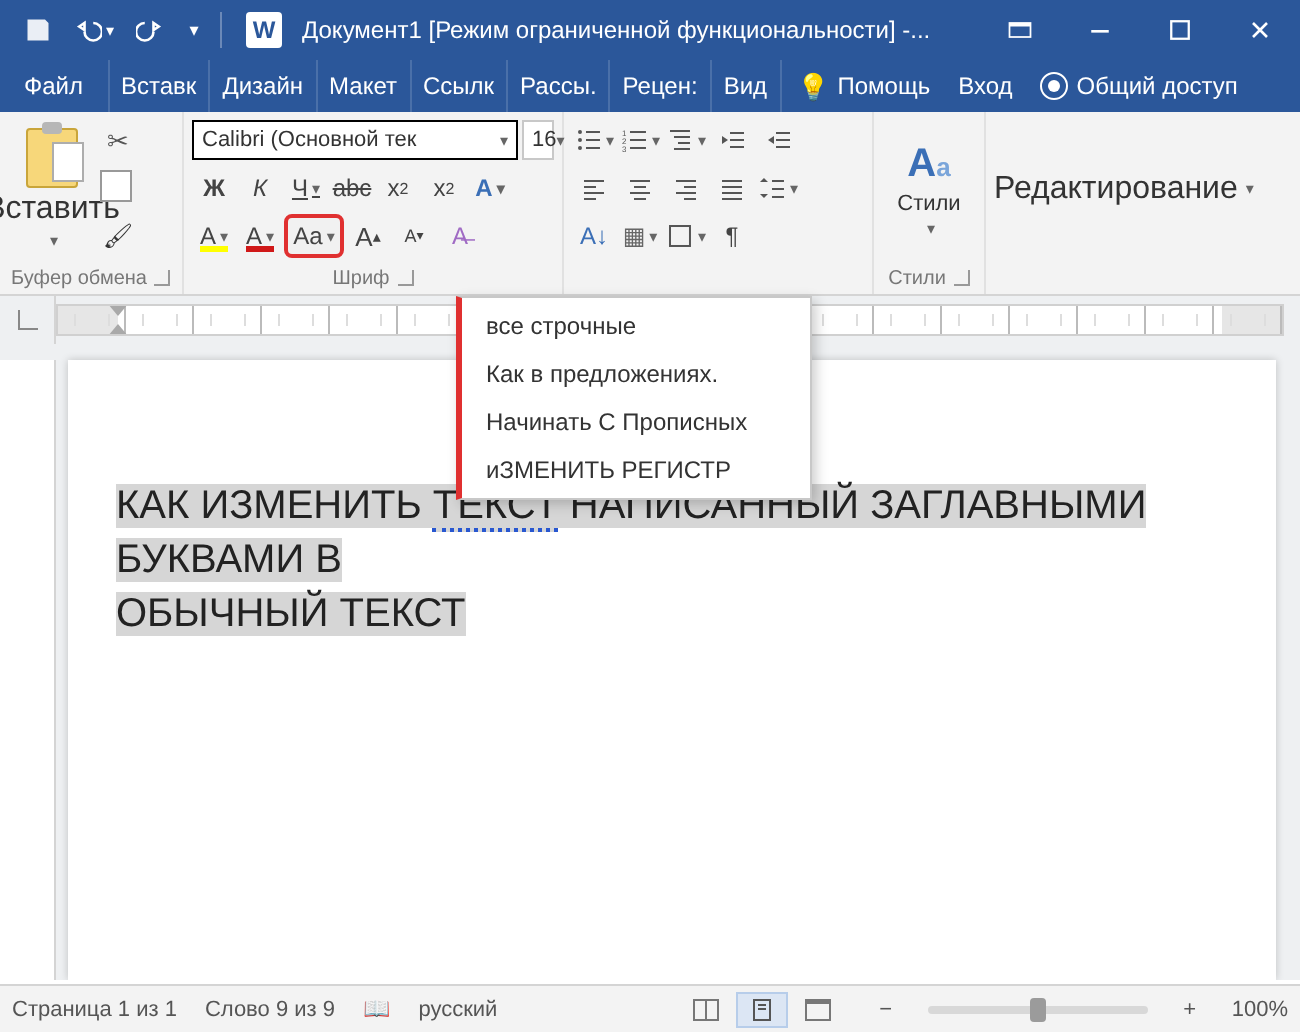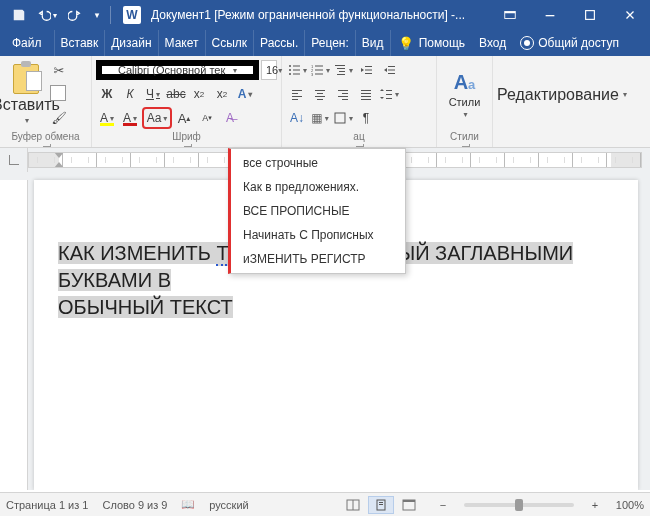--- a/index.html
+++ b/index.html
@@ -24,40 +24,40 @@
 .tabs .help { display: flex; align-items: center; gap: 4px; padding: 0 8px; }
 .tabs .share { display: flex; align-items: center; gap: 4px; padding: 0 8px; background: #2b579a; }
 .tabs .share .icon { width: 14px; height: 14px; border: 1.5px solid #fff; border-radius: 50%; position: relative; }
 .tabs .share .icon::after { content: ""; position: absolute; width: 6px; height: 6px; background: #fff; border-radius: 50%; top: 3px; left: 3px; }
 .bulb { color: #ffd54a; font-size: 13px; }
 
 
 .ribbon { height: 92px; background: #f3f3f3; border-bottom: 1px solid #d4d4d4; display: flex; position: relative; }
 .group { border-right: 1px solid #e1e1e1; padding: 2px 4px 0 4px; display: flex; flex-direction: column; }
 .group .body { flex: 1; display: flex; }
-.group .label { height: 16px; font-size: 10px; color: #777; text-align: center; display: flex; align-items: center; justify-content: center; gap: 2px; flex-direction: column; }
+.group .label { height: 16px; font-size: 10px; color: #777; text-align: center; display: flex; align-items: center; justify-content: center; gap: 2px; }
 .group .label .launcher { width: 8px; height: 8px; border: 1px solid #999; border-top: none; border-left: none; position: relative; margin-left: 2px; }
 
 
 .clipboard .body { align-items: stretch; }
 .paste { width: 44px; display: flex; flex-direction: column; align-items: center; justify-content: center; gap: 2px; }
 .paste-icon { width: 26px; height: 30px; background: #f7d77a; border: 1px solid #c9a53a; border-radius: 2px; position: relative; }
 .paste-icon::before { content: ""; position: absolute; top: -4px; left: 7px; width: 10px; height: 6px; background: #b7b7b7; border-radius: 2px; }
 .paste-icon::after { content: ""; position: absolute; bottom: 2px; right: -4px; width: 14px; height: 18px; background: #fff; border: 1px solid #adadad; }
 .clip-col { display: flex; flex-direction: column; justify-content: space-around; padding: 4px 2px; gap: 6px; }
 .small-icon { width: 18px; height: 16px; display: flex; align-items: center; justify-content: center; }
 .scissors::before { content: "✂"; font-size: 13px; color: #555; }
 .copy-i { width: 14px; height: 14px; border: 1px solid #999; position: relative; background: #fff; }
 .copy-i::after { content: ""; position: absolute; top: -3px; left: -3px; width: 14px; height: 14px; border: 1px solid #999; background: #fff; }
 .brush::before { content: "🖌"; font-size: 12px; }
 
 
 .fontgroup { width: 190px; }
 .font-row1 { display: flex; gap: 2px; align-items: center; height: 24px; }
-.font-name { flex: 1; height: 20px; border: 6px solid #000000; background: #fff; font-size: 11px; padding: 0 16px; display: flex; align-items: center; justify-content: space-between; }
+.font-name { flex: 1; height: 20px; border: 1px solid #000000; background: #fff; font-size: 11px; padding: 0 4px; display: flex; align-items: center; justify-content: space-between; }
 .font-size { width: 16px; height: 20px; border: 1px solid #c8c8c8; background: #fff; font-size: 11px; padding: 0 4px; display: flex; align-items: center; justify-content: space-between; }
 .dd-arrow { font-size: 8px; color: #666; }
 .font-row2, .font-row3 { display: flex; gap: 1px; align-items: center; height: 24px; }
 .rb { width: 22px; height: 22px; display: flex; align-items: center; justify-content: center; font-size: 12px; color: #444; border: 1px solid transparent; }
 .rb.bold { font-weight: bold; }
 .rb.italic { font-style: italic; }
 .rb.under { text-decoration: underline; }
 .rb.strike { text-decoration: line-through; }
 .rb .sub { font-size: 8px; vertical-align: sub; }
 .rb .sup { font-size: 8px; vertical-align: super; }
@@ -359,24 +359,20 @@
           </div>
         <div class="rb">
             <svg viewBox="0 0 14 14">
               <rect x="2" y="2" width="10" height="10" fill="none" stroke="#555"></rect>
             </svg>
             <span class="caret">▾</span>
           </div>
         <div class="rb">¶</div>
       </div>
     </div>
-    <div class="label">
-        <span>ац</span>
-        <span class="launcher"></span>
-      </div>
   </div>
 
   <div class="group stylesgroup">
     <div class="styles-body">
       <div class="styles-icon">A<span class="sub">a</span></div>
       <div style="font-size:11px">Стили</div>
       <div class="caret">▾</div>
     </div>
     <div class="label">
         <span>Стили</span>
@@ -431,21 +427,20 @@
     <div class="doc-text">
       <span>КАК ИЗМЕНИТЬ </span><span class="squiggle">ТЕКСТ</span><span> НАПИСАННЫЙ ЗАГЛАВНЫМИ БУКВАМИ В</span><br>
       <span>ОБЫЧНЫЙ ТЕКСТ</span>
     </div>
   </div>
 </div>
 
 <div class="ddmenu">
   <div class="item"><span>все строчные</span></div>
   <div class="item"><span>Как в предложениях.</span></div>
-  <div class="item"><span>ВСЕ ПРОПИСНЫЕ</span></div>
   <div class="item"><span>Начинать С Прописных</span></div>
   <div class="item"><span>иЗМЕНИТЬ РЕГИСТР</span></div>
 </div>
 
 <div class="status">
   <div>Страница 1 из 1</div>
   <div>Слово 9 из 9</div>
   <div>📖</div>
   <div>русский</div>
   <div class="spacer"></div>

